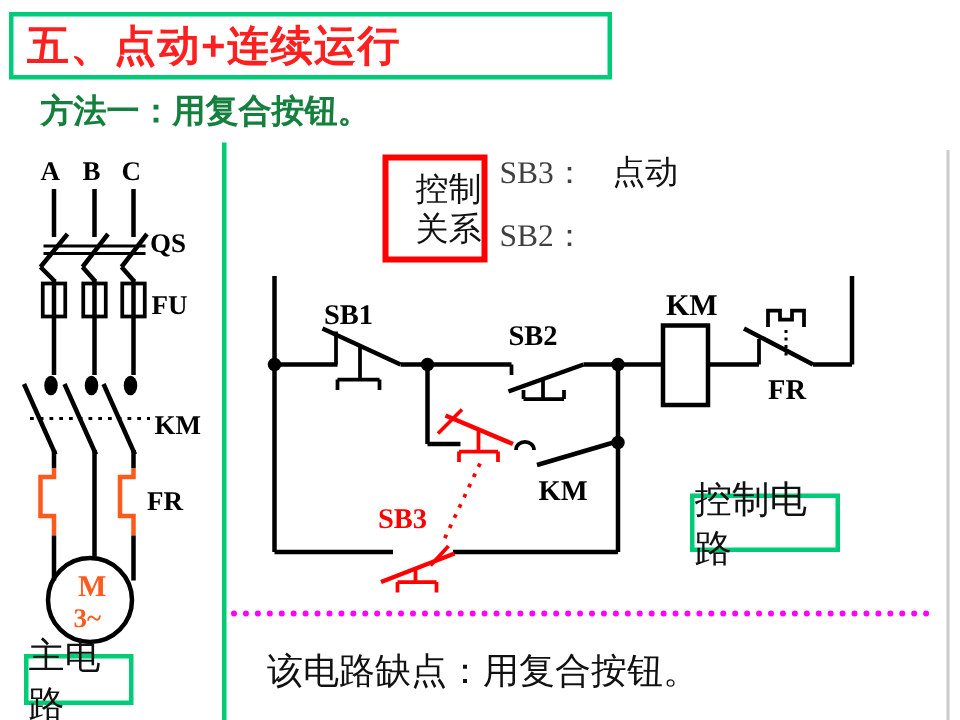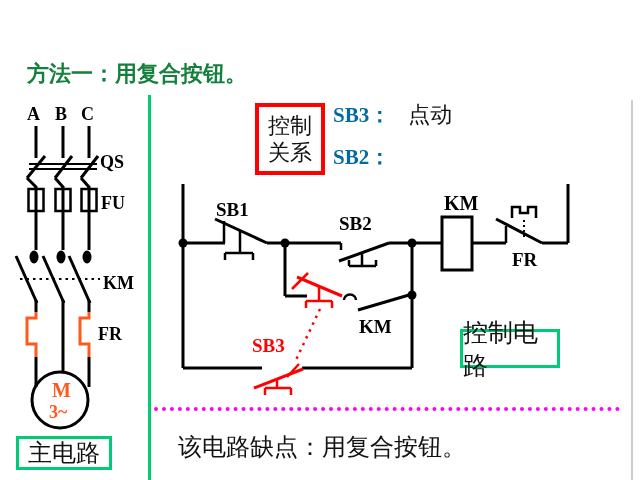--- a/index.html
+++ b/index.html
@@ -11,31 +11,31 @@
   .title-box{
     left:6px;top:8px;width:402px;height:45px;
     border:3px solid #00cc77;display:flex;align-items:center;padding-left:9px;
   }
   .title-text{color:#ff1f1f;font-size:28px;font-weight:bold;letter-spacing:1px;white-space:nowrap;}
   .subtitle{left:27px;top:59px;color:#15803d;font-size:22px;font-weight:bold;white-space:nowrap;}
   .green-sep{left:148px;top:95px;width:3px;height:385px;background:#00cc77;}
   .gray-line{left:631px;top:100px;width:2px;height:380px;background:#cccccc;}
   .relation-box{
     left:255px;top:103px;width:70px;height:72px;border:4px solid #ff0000;
-    display:flex;flex-direction:column;align-items:center;justify-content:center;
+    display:flex;flex-direction:column;align-items:flex-end;justify-content:center;
     font-size:22px;color:#111;line-height:1.25;
   }
   .legend-row{display:flex;align-items:baseline;white-space:nowrap;}
-  .legend-key{font-family:"Liberation Serif",serif;font-weight:bold;font-size:21px;color:#0369a1;}
+  .legend-key{font-family:"Liberation Serif",serif;font-weight:normal;font-size:21px;color:#404040;}
   .legend-val{font-size:22px;color:#111;margin-left:18px;}
   .caption-box{
     border:3px solid #00cc77;display:flex;align-items:center;justify-content:center;
     color:#111;background:#fff;
   }
-  .caption-main{left:16px;top:436px;width:96px;height:34px;font-size:24px;}
+  .caption-main{left:16px;top:436px;width:73px;height:34px;font-size:24px;}
   .caption-ctrl{left:460px;top:329px;width:100px;height:39px;font-size:25px;}
   .divider{left:154px;top:407px;width:466px;height:0;border-top:4px dotted #ff00ff;}
   .footer{left:178px;top:431px;font-size:24px;color:#111;white-space:nowrap;}
   svg text{font-family:"Liberation Serif",serif;font-weight:bold;fill:#000;}
   svg text.red{fill:#ff0000;}
   svg text.orange{fill:#ff5a1e;}
 </style>
 </head>
 <body>
 
@@ -188,20 +188,23 @@
     </g>
 
     <text x="216" y="216" font-size="19">SB1</text>
     <text x="339" y="230" font-size="19">SB2</text>
     <text x="252" y="352" font-size="19" class="red">SB3</text>
     <text x="444" y="210" font-size="20">KM</text>
     <text x="359" y="333" font-size="19">KM</text>
     <text x="512" y="266" font-size="19">FR</text>
   </svg>
 
+  <div class="abs title-box">
+    <span class="title-text">五、点动+连续运行</span>
+  </div>
 
   <div class="abs subtitle">方法一：用复合按钮。</div>
 
   <div class="abs green-sep"></div>
   <div class="abs gray-line"></div>
 
   <div class="abs relation-box">
     <span>控制</span>
     <span>关系</span>
   </div>

